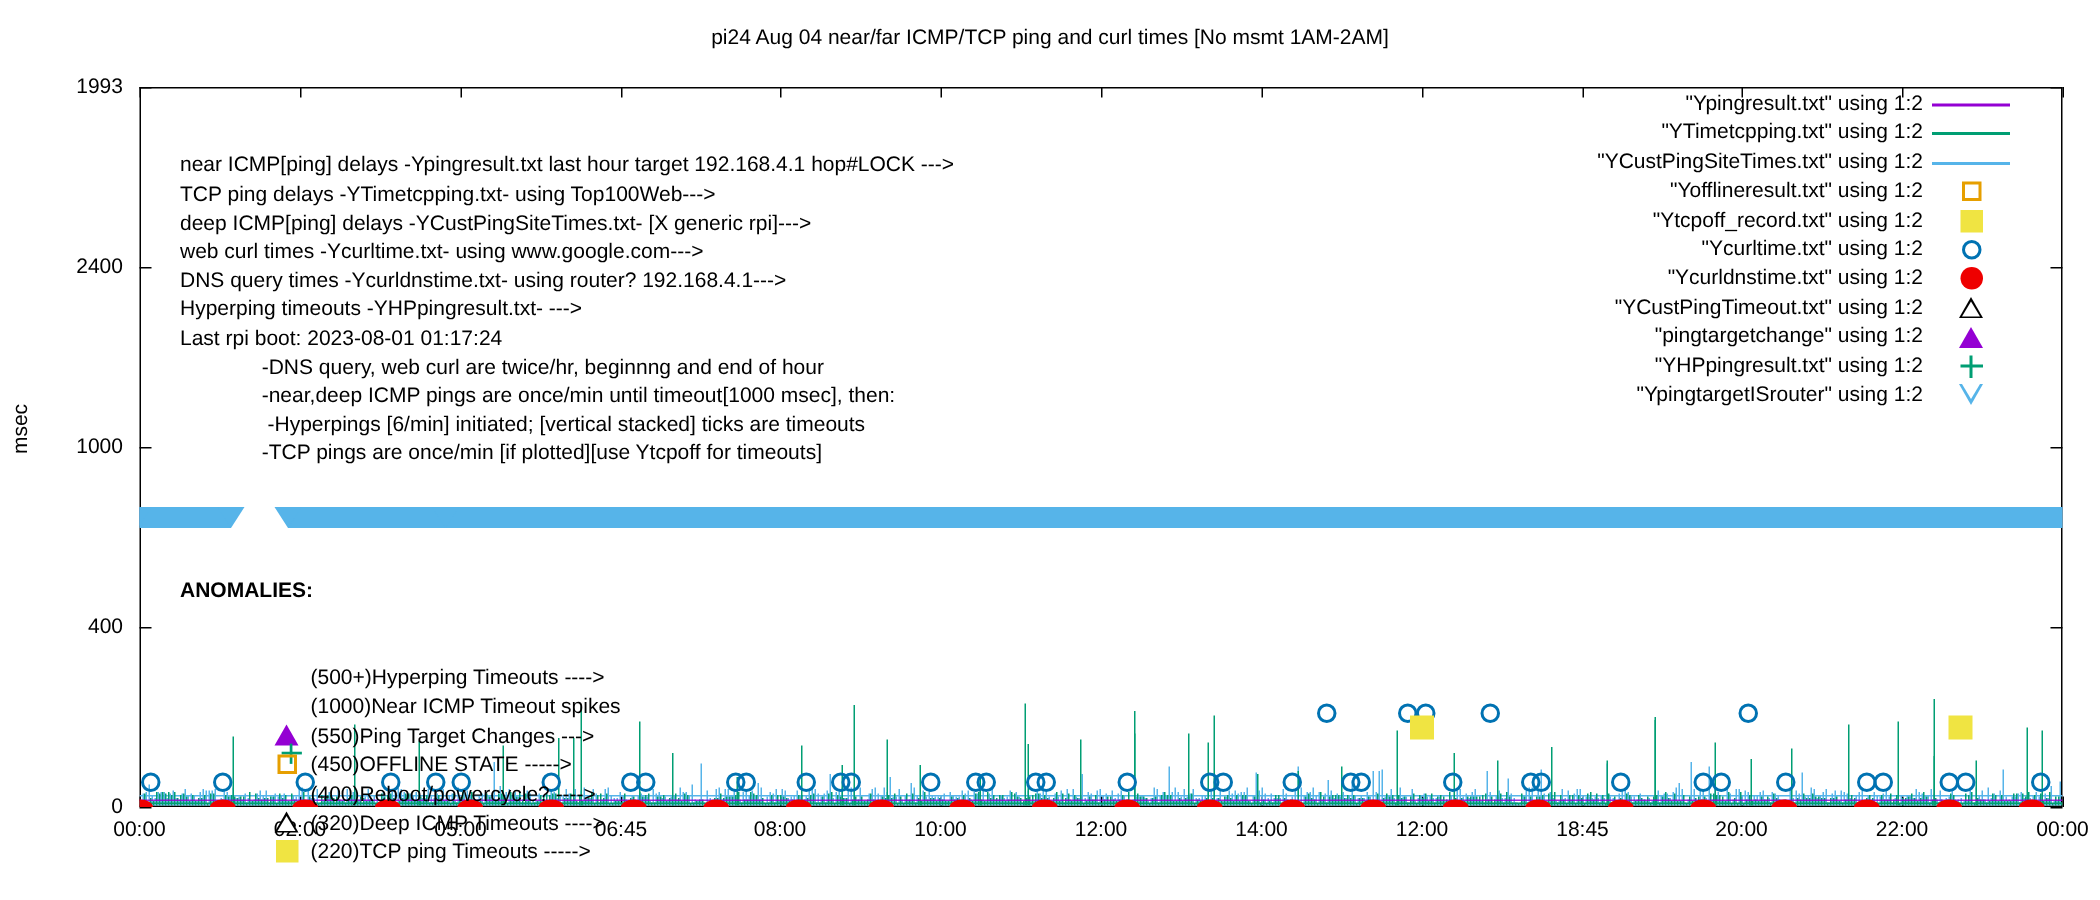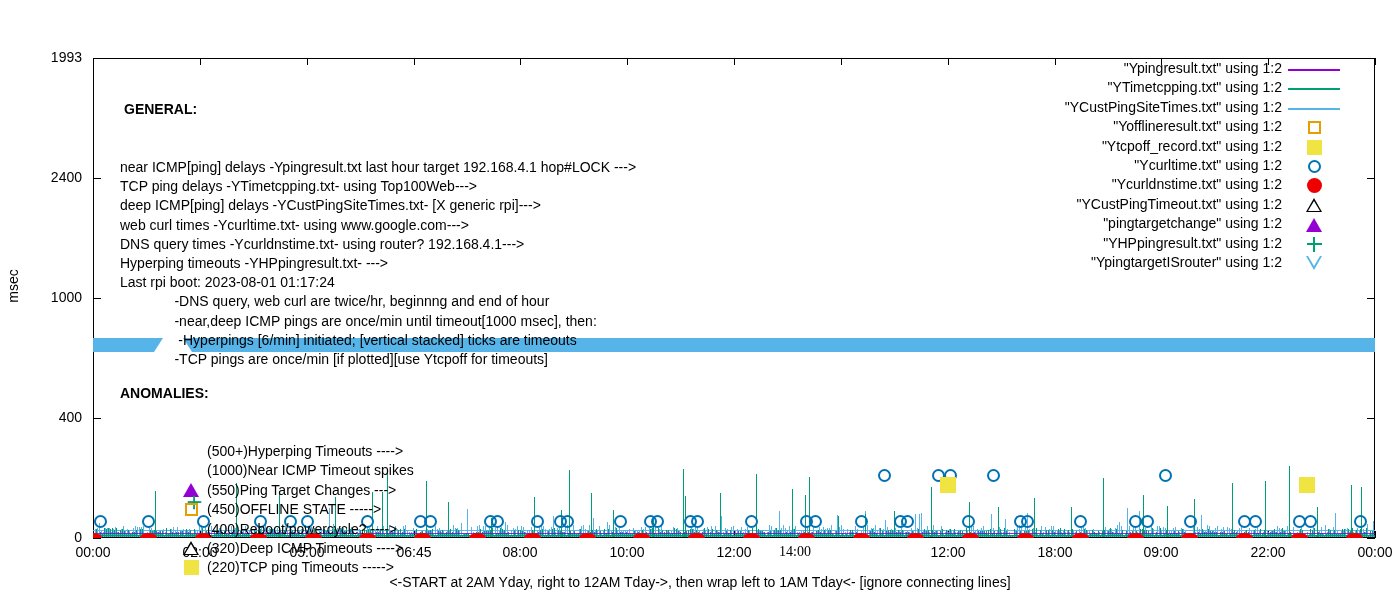--- a/index.html
+++ b/index.html
@@ -74,20 +74,21 @@
   .circ-curl{position:absolute;width:13px;height:13px;border:2px solid #0072B2;border-radius:50%;box-sizing:border-box;}
   .sq-tcpoff{position:absolute;width:16px;height:16px;background:#F0E442;}
   .spike{position:absolute;width:1px;background:#009E73;}
   .noise{position:absolute;width:1px;}
 </style>
 </head>
 <body>
 
 <div id="root">
 
+  <div id="chart-title">pi24 Aug 04  near/far ICMP/TCP ping and curl times [No msmt 1AM-2AM]</div>
 
   <div id="plot-frame"></div>
 
   <div id="ylabel">msec</div>
   <div id="y-axis">
       <div class="ytick-label" style="left: 20px; top: 49px;">1993</div>
       <div class="ytick-mark" style="top: 58px;"></div>
       <div class="ytick-mark right" style="top: 58px;"></div>
       <div class="ytick-label" style="left: 20px; top: 169px;">2400</div>
       <div class="ytick-mark" style="top: 178px;"></div>
@@ -118,40 +119,39 @@
       <div class="xtick-mark top" style="left: 414px;"></div>
       <div class="xtick-label" style="left: 485px; top: 544px;">08:00</div>
       <div class="xtick-mark" style="left: 520px;"></div>
       <div class="xtick-mark top" style="left: 520px;"></div>
       <div class="xtick-label" style="left: 592px; top: 544px;">10:00</div>
       <div class="xtick-mark" style="left: 627px;"></div>
       <div class="xtick-mark top" style="left: 627px;"></div>
       <div class="xtick-label" style="left: 699px; top: 544px;">12:00</div>
       <div class="xtick-mark" style="left: 734px;"></div>
       <div class="xtick-mark top" style="left: 734px;"></div>
-      <div class="xtick-label" style="left: 760px; top: 544px; font-family: Liberation Serif, serif;">14:00</div>
+      <div class="xtick-label" style="left: 806px; top: 544px;">14:00</div>
       <div class="xtick-mark" style="left: 841px;"></div>
       <div class="xtick-mark top" style="left: 841px;"></div>
       <div class="xtick-label" style="left: 913px; top: 544px;">12:00</div>
       <div class="xtick-mark" style="left: 948px;"></div>
       <div class="xtick-mark top" style="left: 948px;"></div>
-      <div class="xtick-label" style="left: 1020px; top: 544px;">18:00</div>
+      <div class="xtick-label" style="left: 1020px; top: 544px;">18:45</div>
       <div class="xtick-mark" style="left: 1055px;"></div>
       <div class="xtick-mark top" style="left: 1055px;"></div>
-      <div class="xtick-label" style="left: 1126px; top: 544px;">09:00</div>
+      <div class="xtick-label" style="left: 1126px; top: 544px;">20:00</div>
       <div class="xtick-mark" style="left: 1161px;"></div>
       <div class="xtick-mark top" style="left: 1161px;"></div>
       <div class="xtick-label" style="left: 1233px; top: 544px;">22:00</div>
       <div class="xtick-mark" style="left: 1268px;"></div>
       <div class="xtick-mark top" style="left: 1268px;"></div>
       <div class="xtick-label" style="left: 1340px; top: 544px;">00:00</div>
       <div class="xtick-mark" style="left: 1375px;"></div>
       <div class="xtick-mark top" style="left: 1375px;"></div>
     </div>
-  <div id="xcaption">&lt;-START at 2AM Yday, right to 12AM Tday-&gt;, then wrap left to 1AM Tday&lt;- [ignore connecting lines]</div>
 
   <div id="plot-clip">
     <div id="router-band">
         <div class="band-seg" style="left: 0px; width: 62px;"></div>
         <div class="band-seg" style="left: 100px; width: 1190px;"></div>
         <div class="band-tri" style="left: -9px;"></div>
         <div class="band-tri" style="left: 53px;"></div>
         <div class="band-tri" style="left: 91px;"></div>
         <div class="band-tri" style="left: 196px;"></div>
       </div>
@@ -1550,21 +1550,20 @@
         <div class="dot-dns" style="left: 1088px; top: 475px;"></div>
         <div class="dot-dns" style="left: 1143px; top: 475px;"></div>
         <div class="dot-dns" style="left: 1198px; top: 475px;"></div>
         <div class="dot-dns" style="left: 1253px; top: 475px;"></div>
         <div class="sq-tcpoff" style="left: 847px; top: 419.4px;"></div>
         <div class="sq-tcpoff" style="left: 1206px; top: 419.4px;"></div>
       </div>
   </div>
 
   <div id="general-block">
-    <div class="hdr">GENERAL:</div>
     <div id="general-lines"><div>near ICMP[ping] delays -Ypingresult.txt last hour target 192.168.4.1 hop#LOCK ---&gt;</div><div>TCP ping delays -YTimetcpping.txt- using Top100Web---&gt;</div><div>deep ICMP[ping] delays -YCustPingSiteTimes.txt- [X generic rpi]---&gt;</div><div>web curl times -Ycurltime.txt- using www.google.com---&gt;</div><div>DNS query times -Ycurldnstime.txt- using router? 192.168.4.1---&gt;</div><div>Hyperping timeouts -YHPpingresult.txt- ---&gt;</div><div>Last rpi boot: 2023-08-01 01:17:24</div><div>              -DNS query, web curl are twice/hr, beginnng and end of hour</div><div>              -near,deep ICMP pings are once/min until timeout[1000 msec], then:</div><div>               -Hyperpings [6/min] initiated; [vertical stacked] ticks are timeouts</div><div>              -TCP pings are once/min [if plotted][use Ytcpoff for timeouts]</div></div>
   </div>
 
   <div id="anomalies-block">
     <div class="hdr">ANOMALIES:</div>
     <div id="anomalies-rows"><div class="anom-row"><div class="txt">(500+)Hyperping Timeouts ----&gt;</div></div><div class="anom-row"><div class="txt">(1000)Near ICMP Timeout spikes</div></div><div class="anom-row"><div class="anom-mark"><div class="keycenter" style="width: 18px;"><div class="m-tri-up-fill"></div></div></div><div class="txt">(550)Ping Target Changes ---&gt;</div><div style="position: absolute; left: 67px; top: 14px; width: 14px; height: 14px;"><div class="m-plus" style="transform: scale(0.9);"></div></div></div><div class="anom-row"><div class="anom-mark"><div class="keycenter" style="width: 18px;"><div class="m-sq-open"></div></div></div><div class="txt">(450)OFFLINE STATE -----&gt;</div></div><div class="anom-row"><div class="txt">(400)Reboot/powercycle? ----&gt;</div></div><div class="anom-row"><div class="anom-mark"><div class="keycenter" style="width: 18px;"><div class="m-tri-up-open"></div></div></div><div class="txt">(320)Deep ICMP Timeouts ----&gt;</div></div><div class="anom-row"><div class="anom-mark"><div class="keycenter" style="width: 18px;"><div class="m-sq-fill"></div></div></div><div class="txt">(220)TCP ping Timeouts -----&gt;</div></div></div>
   </div>
 
   <div id="legend">
       <div class="legend-row">

